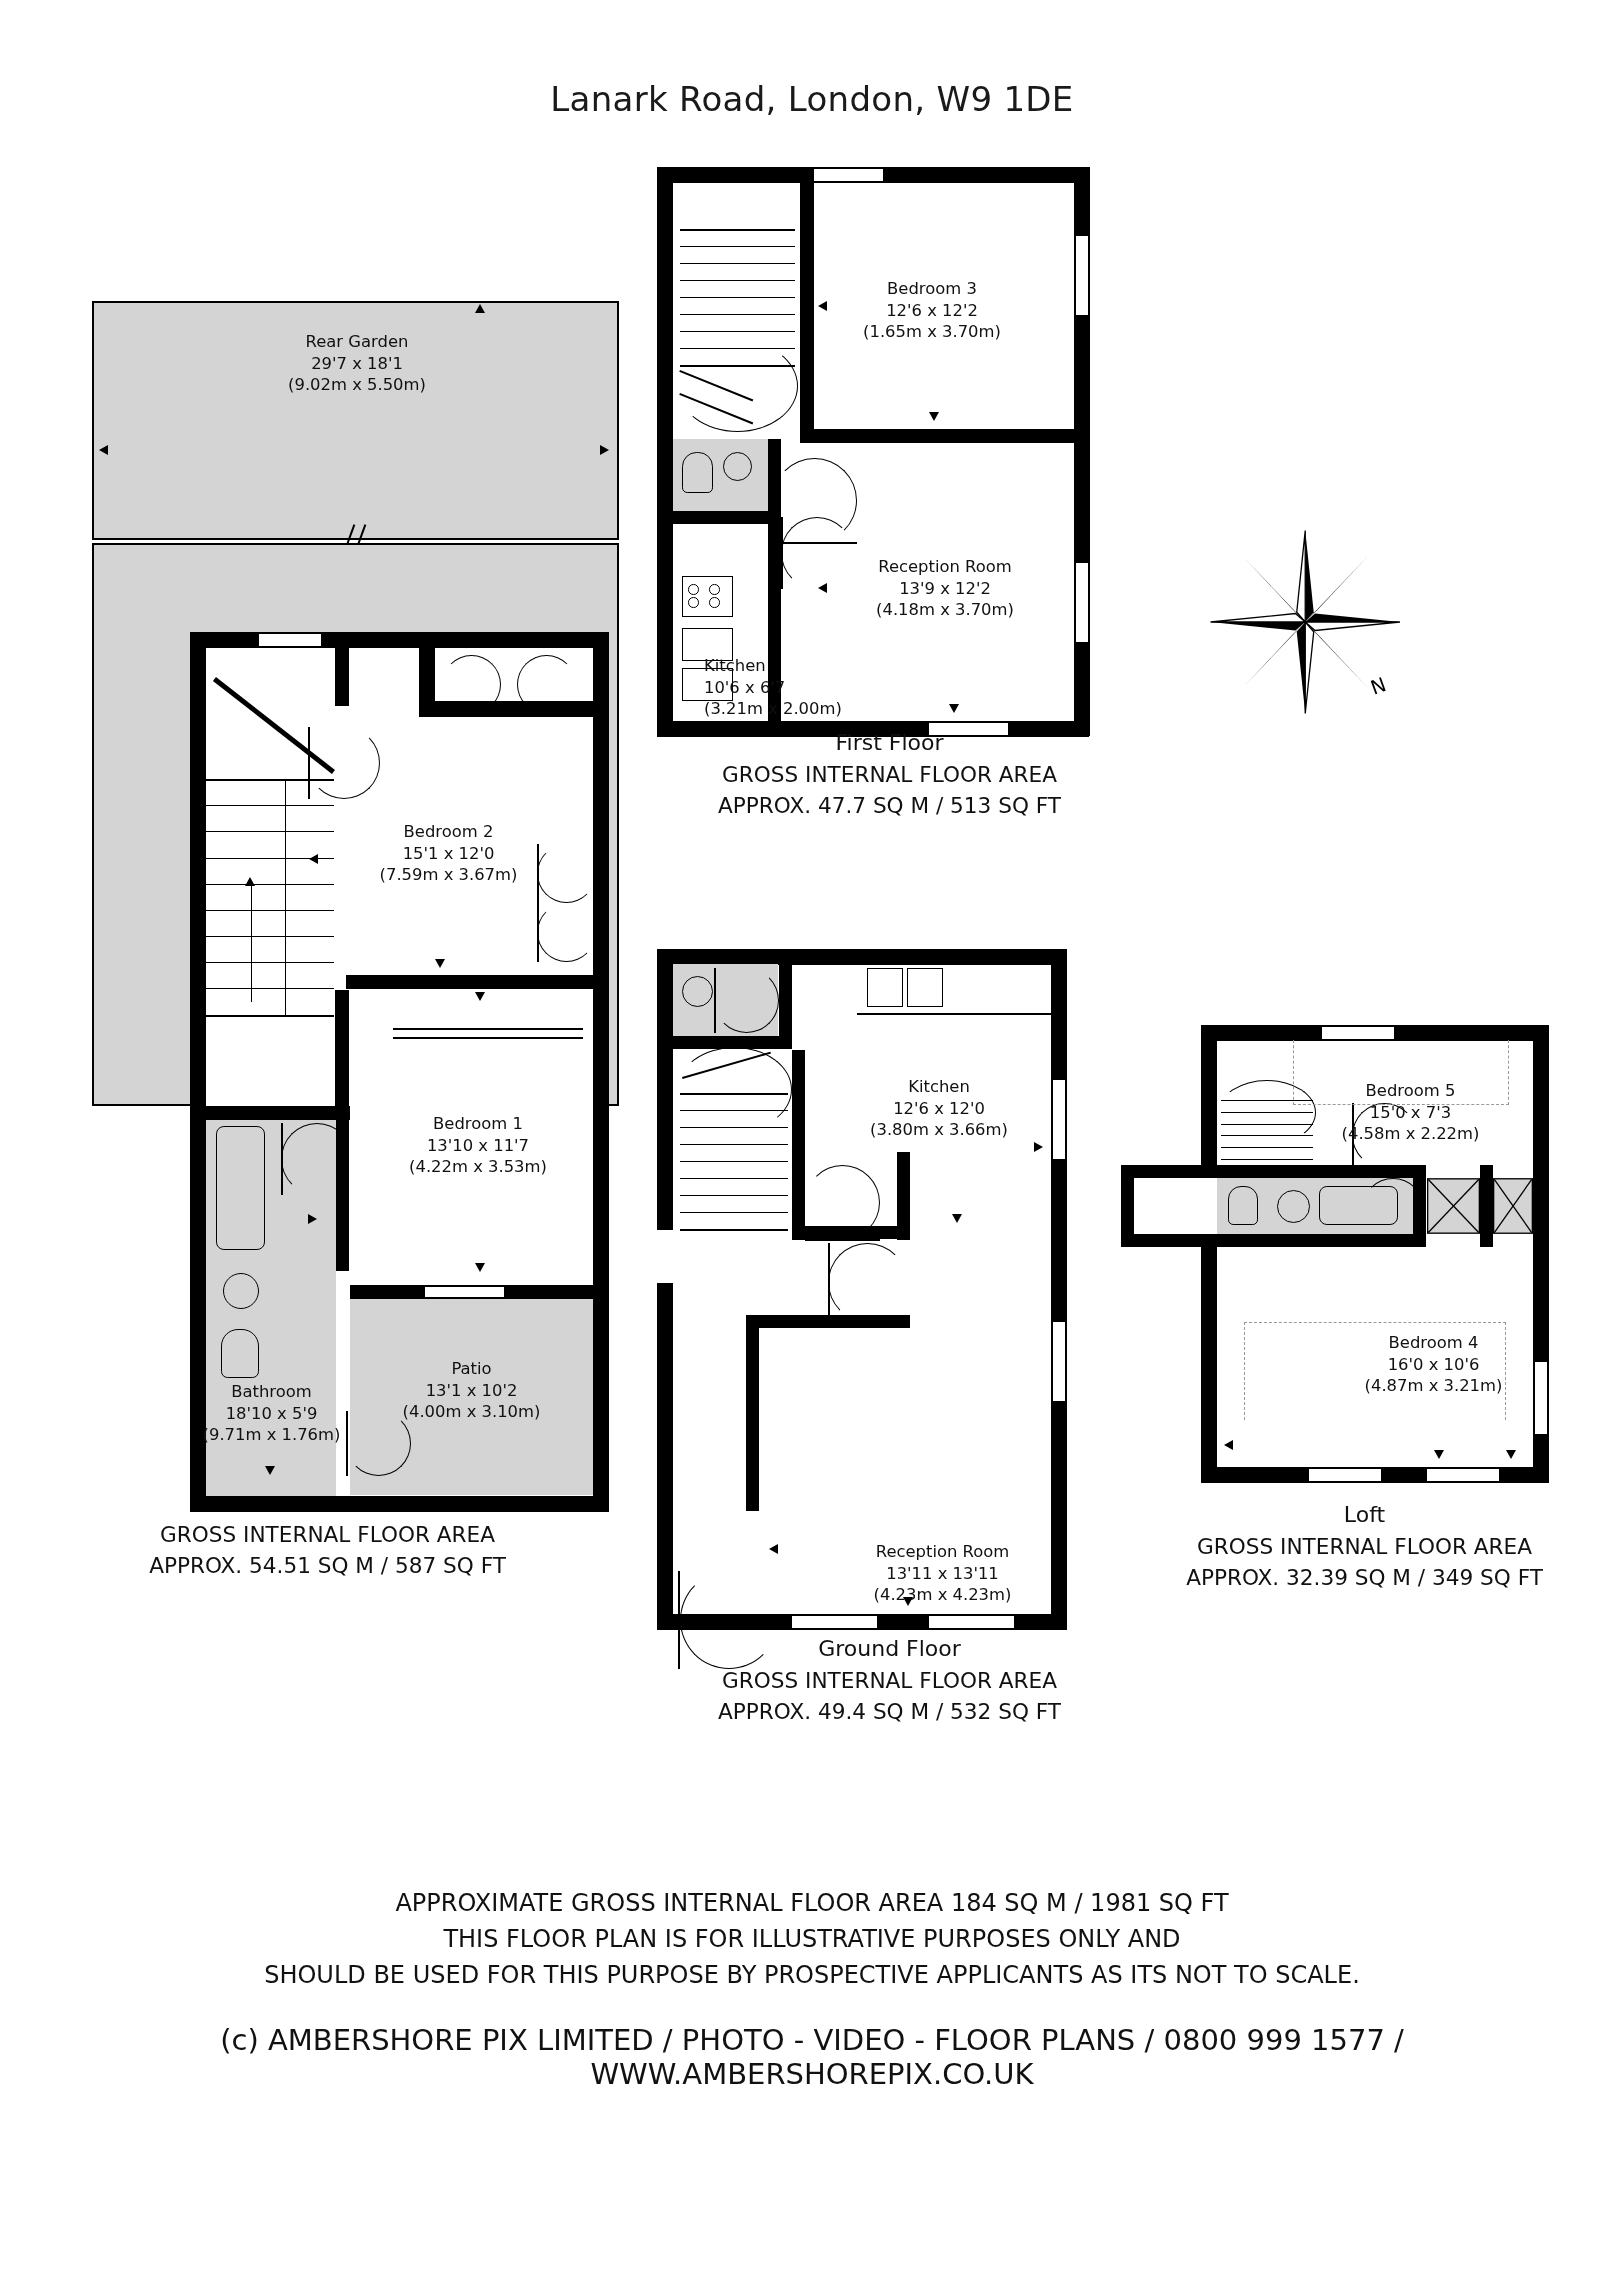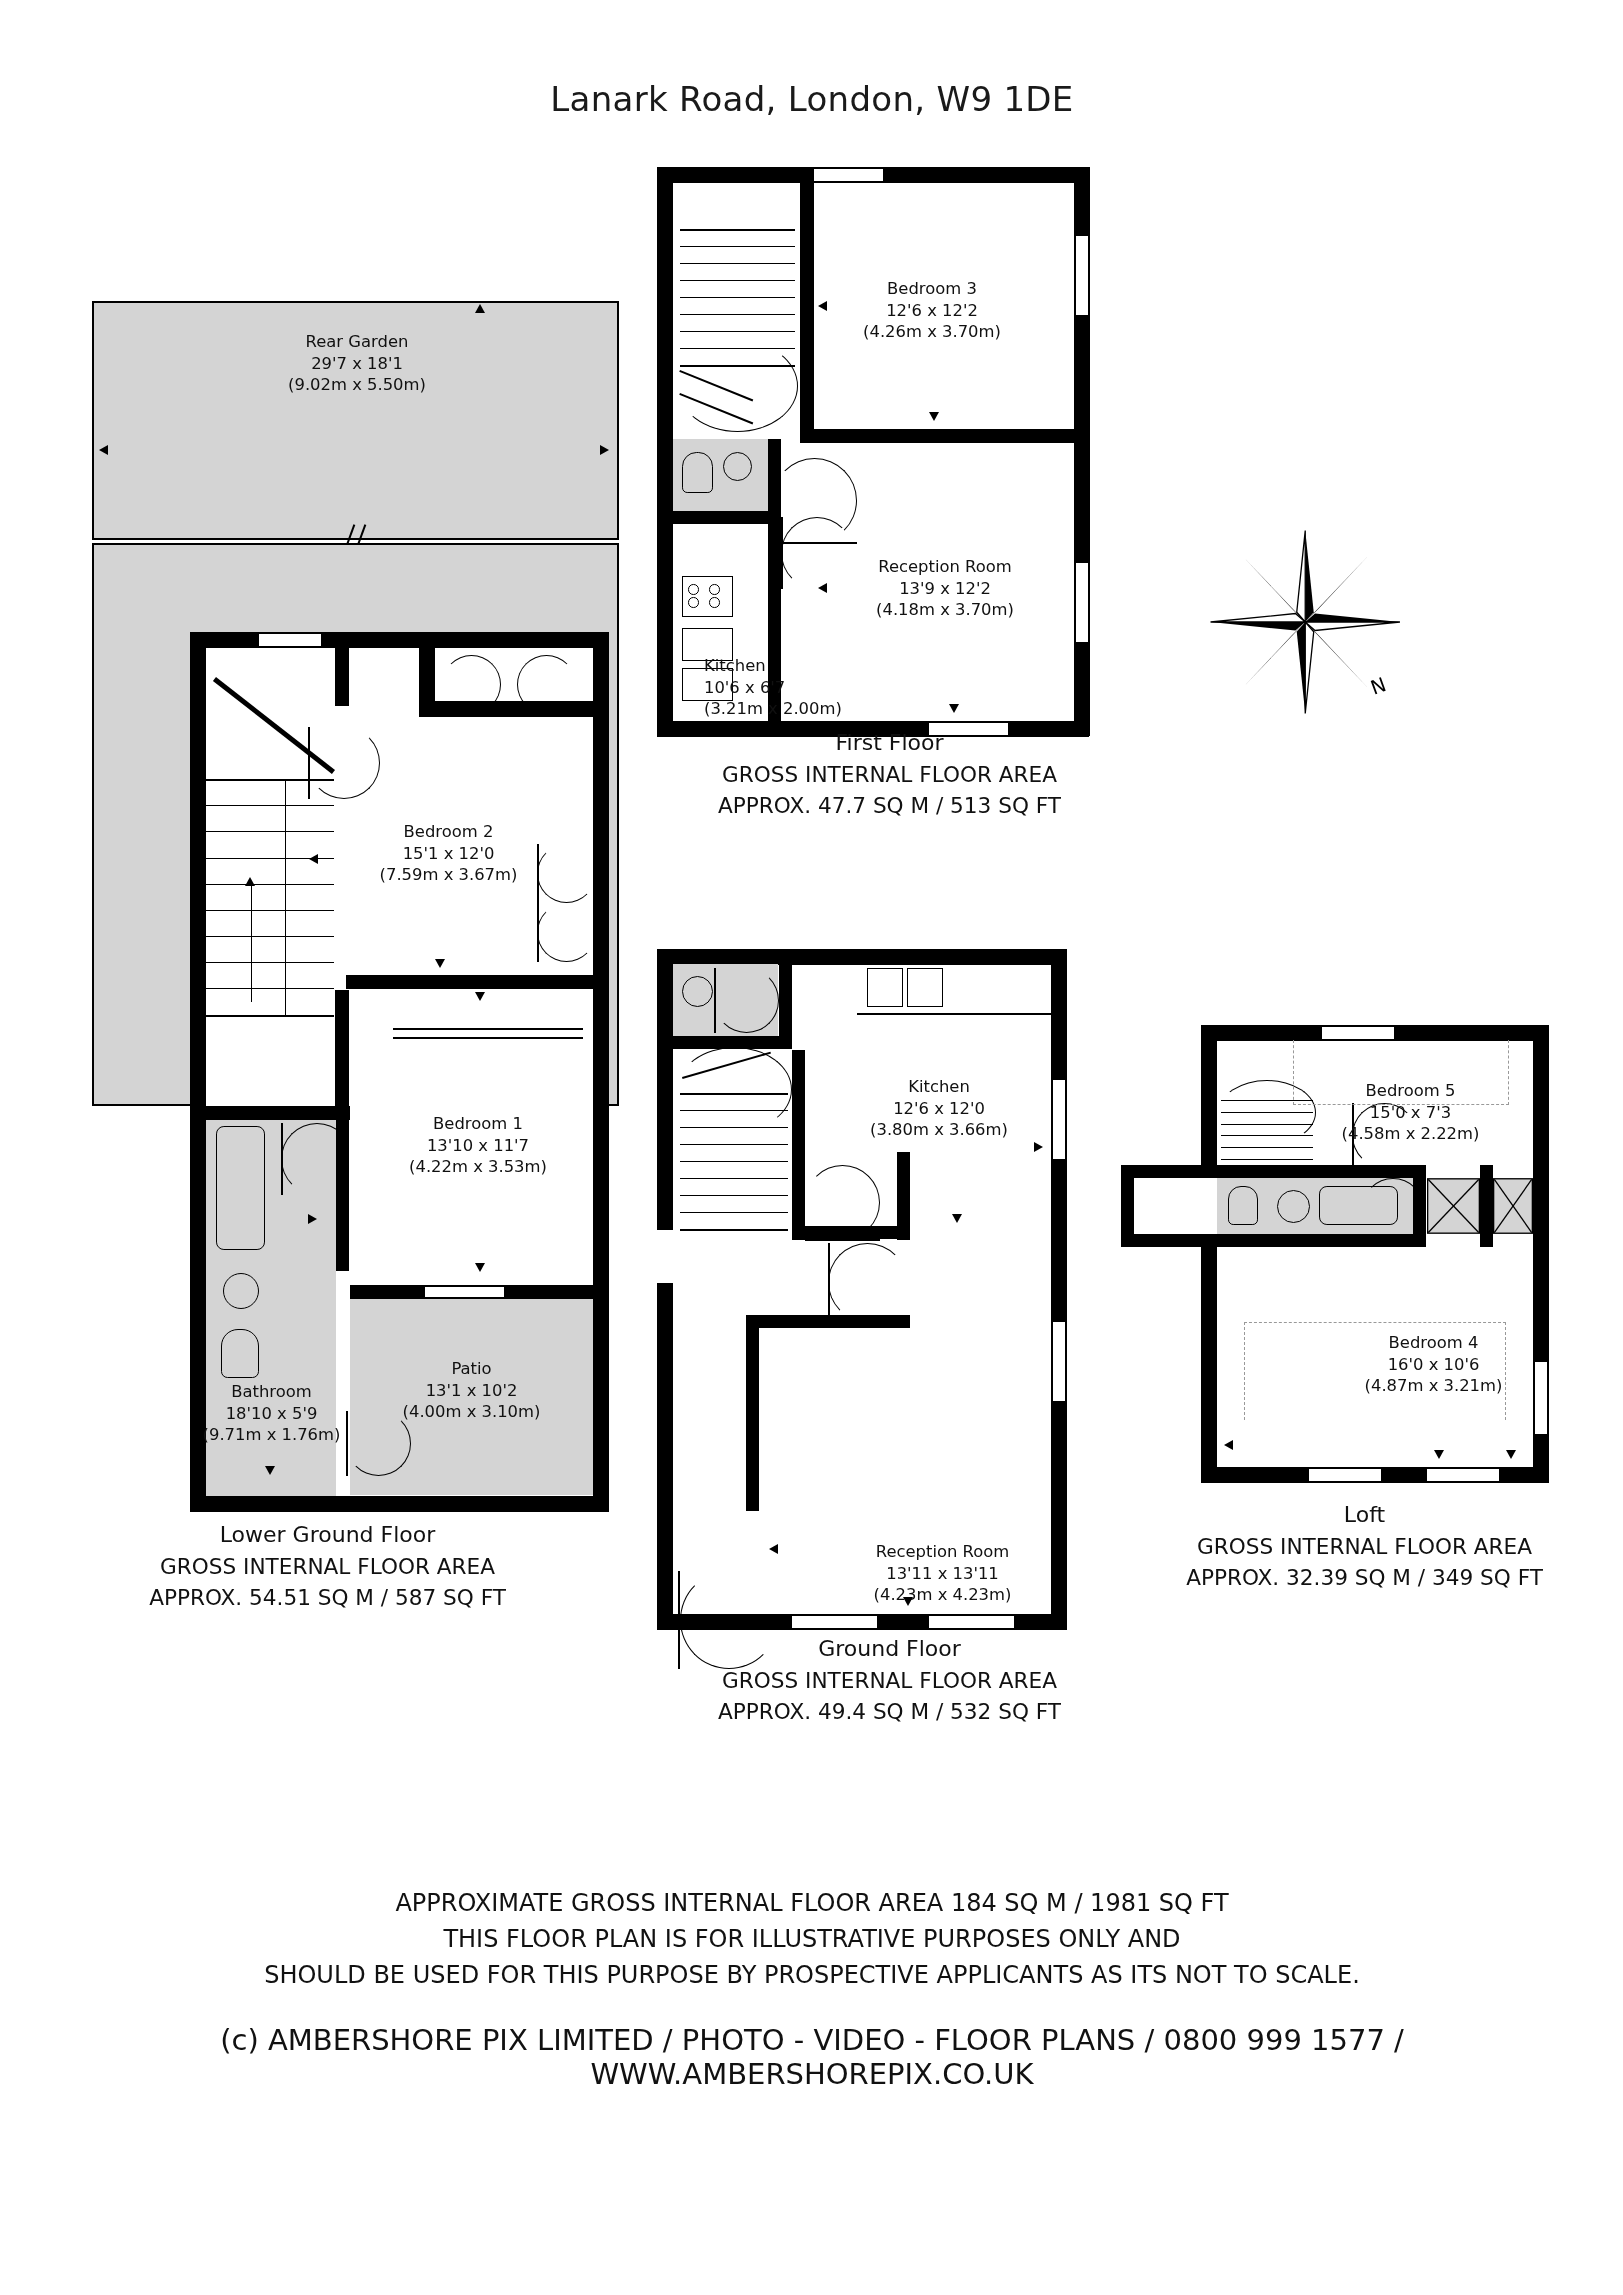--- a/index.html
+++ b/index.html
@@ -205,21 +205,20 @@
     <div class="room-label" style="left:393px;top:1358px;width:157px;">
       <span class="nm">Patio</span>
       <span class="d1">13'1 x 10'2</span>
       <span class="d2">(4.00m x 3.10m)</span>
     </div>
     <div class="arc arc-q1" style="left:346px;top:1411px;width:65px;height:65px;"></div>
     <div class="thin" style="left:346px;top:1411px;width:2px;height:65px;"></div>
     <div class="win" style="left:425px;top:1285px;width:79px;height:14.4px;"></div>
 
     <div class="floor-caption" style="left:0px;top:1519px;width:655px;">
-      <span class="fname">Lower Ground Floor</span>
       <span class="f1">GROSS INTERNAL FLOOR AREA</span>
       <span class="f2">APPROX. 54.51 SQ M / 587 SQ FT</span>
     </div>
   </div>
 
   <div class="abs" style="left:641px;top:0;width:497px;height:916px;">
     <div class="fill-white" style="left:16.4px;top:167px;width:432px;height:569px;"></div>
     <div class="wall" style="left:16.4px;top:167px;width:432px;height:15.7px;"></div>
     <div class="wall" style="left:16.4px;top:167px;width:15.7px;height:569px;"></div>
     <div class="wall" style="left:433px;top:167px;width:15.7px;height:569px;"></div>
@@ -249,21 +248,21 @@
       <div class="thin" style="left:0;top:136px;width:115px;height:2px;"></div>
     </div>
 
     <div class="arc arc-q1" style="left:36px;top:340px;width:121px;height:92px;"></div>
     <div class="thin" style="left:39px;top:370px;width:79px;height:2px;transform:rotate(22deg);transform-origin:left top;"></div>
     <div class="thin" style="left:39px;top:393px;width:79px;height:2px;transform:rotate(22deg);transform-origin:left top;"></div>
 
     <div class="room-label" style="left:196px;top:278px;width:190px;">
       <span class="nm">Bedroom 3</span>
       <span class="d1">12'6 x 12'2</span>
-      <span class="d2">(4.26m x 3.70m)</span>
+      <span class="d2">(1.65m x 3.70m)</span>
     </div>
     <div class="arrow ar-lf" style="left:177px;top:301px;"></div>
     <div class="arrow ar-dn" style="left:288px;top:412px;"></div>
 
     <div class="fill-grey" style="left:32px;top:439px;width:95px;height:72px;"></div>
     <div class="wall" style="left:127px;top:439px;width:13px;height:72px;"></div>
     <div class="wall" style="left:32px;top:511px;width:108px;height:13px;"></div>
     <div class="fixture" style="left:41px;top:452px;width:31px;height:41px;border-radius:14.4px 14.4px 5.2px 5.2px;"></div>
     <div class="fixture fixture-r" style="left:82px;top:452px;width:29px;height:29px;"></div>
 

